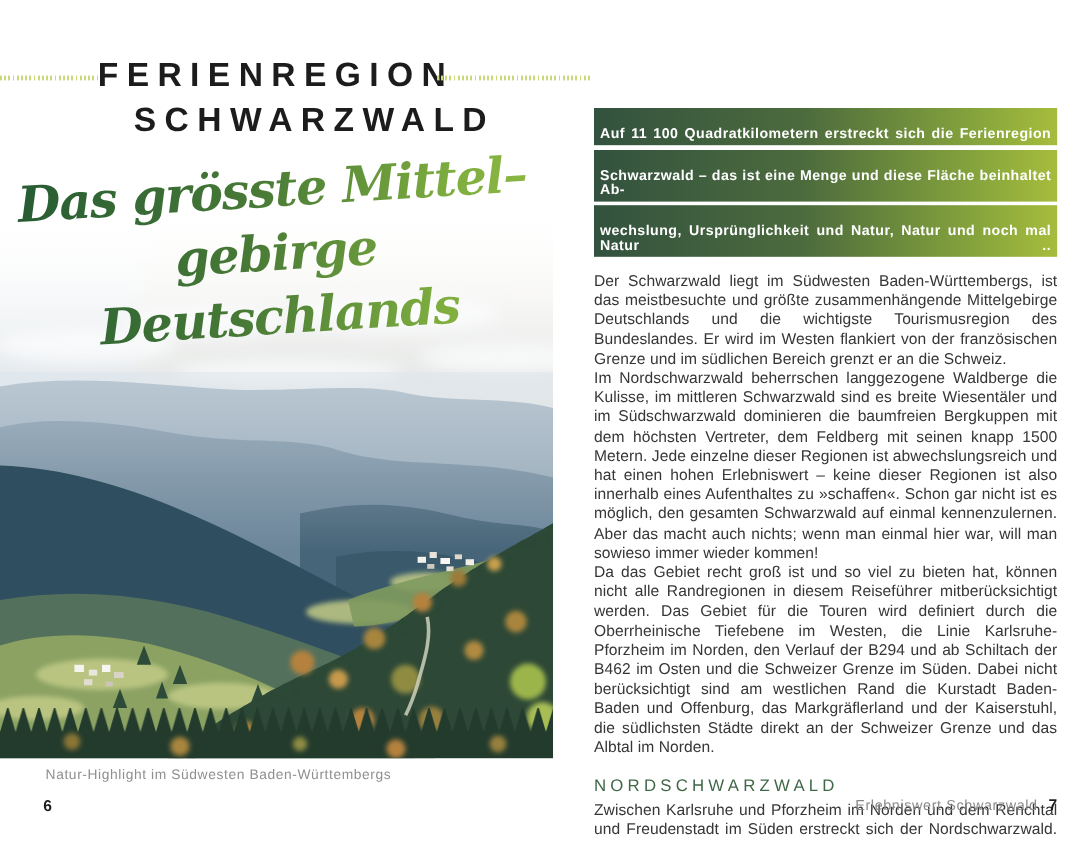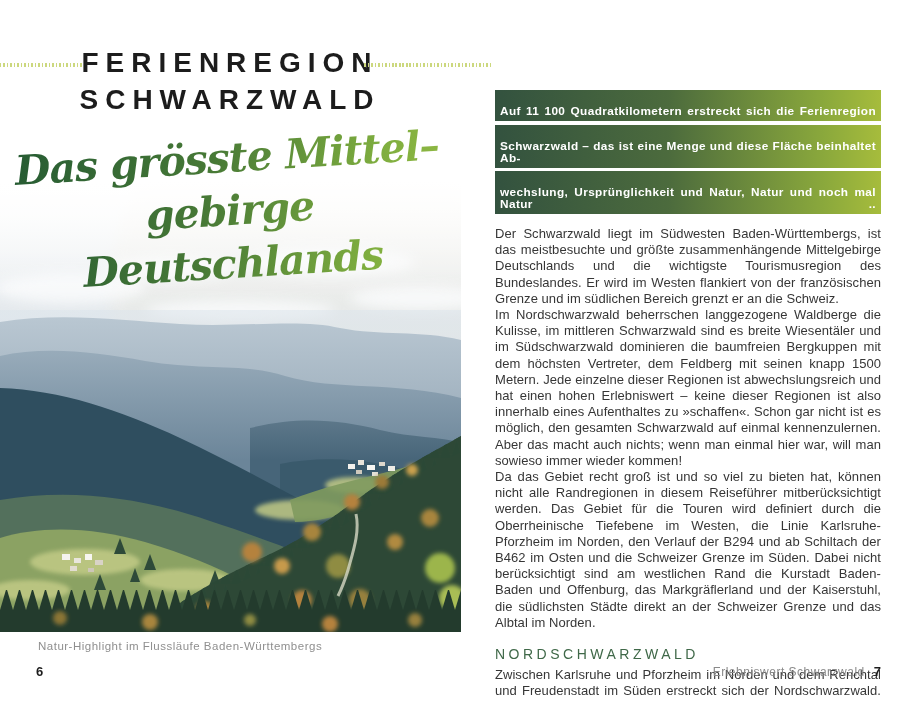--- a/index.html
+++ b/index.html
@@ -11,21 +11,21 @@
   }
   .spread { position:absolute; inset:0; background:#fff; }
 
   
   .title-line {
     position:absolute; left:0; width:460px; text-align:center;
     font-weight:700; font-size:28px; letter-spacing:7px; color:#1c1c1c;
     font-family:"Liberation Sans", sans-serif;
   }
   .title-line.l1 { top:47px; }
-  .title-line.l2 { top:84px; }
+  .title-line.l2 { top:84px;margin-left:32px; }
   .dash-line {
     position:absolute; top:63px; height:4px;
     background-image:repeating-linear-gradient(90deg,#ccd87e 0 1.5px, transparent 1.5px 3.5px);
   }
   .dash-line.left  { left:0;   width:86px; }
   .dash-line.right { left:364px; width:128px; }
 
   .script-heading {
     position:absolute; top:132px; left:0; width:460px; text-align:center;
     transform:rotate(-3.5deg); z-index:5;
@@ -205,21 +205,21 @@
           <circle cx="60" cy="448" r="7" fill="#8a7434"></circle>
           <circle cx="150" cy="452" r="8" fill="#a8853c"></circle>
           <circle cx="250" cy="450" r="6" fill="#8f8c42"></circle>
           <circle cx="330" cy="454" r="8" fill="#b5823e"></circle>
           <circle cx="415" cy="450" r="7" fill="#97803c"></circle>
         </g>
       </svg>
       <div class="photo-fade"></div>
     </div>
 
-    <div class="photo-caption">Natur-Highlight im Flussläufe Baden-Württembergs</div>
+    <div class="photo-caption">Natur-Highlight im Südwesten Baden-Württembergs</div>
     <div class="pagenum-left">6</div>
   </section>
 
   <section>
     <div class="right-col">
       <div>
         <span class="hl-line">Auf 11 100 Quadratkilometern erstreckt sich die Ferienregion</span>
         <span class="hl-line">Schwarzwald – das ist eine Menge und diese Fläche beinhaltet Ab-</span>
         <span class="hl-line">wechslung, Ursprünglichkeit und Natur, Natur und noch mal Natur ..</span>
       </div>

